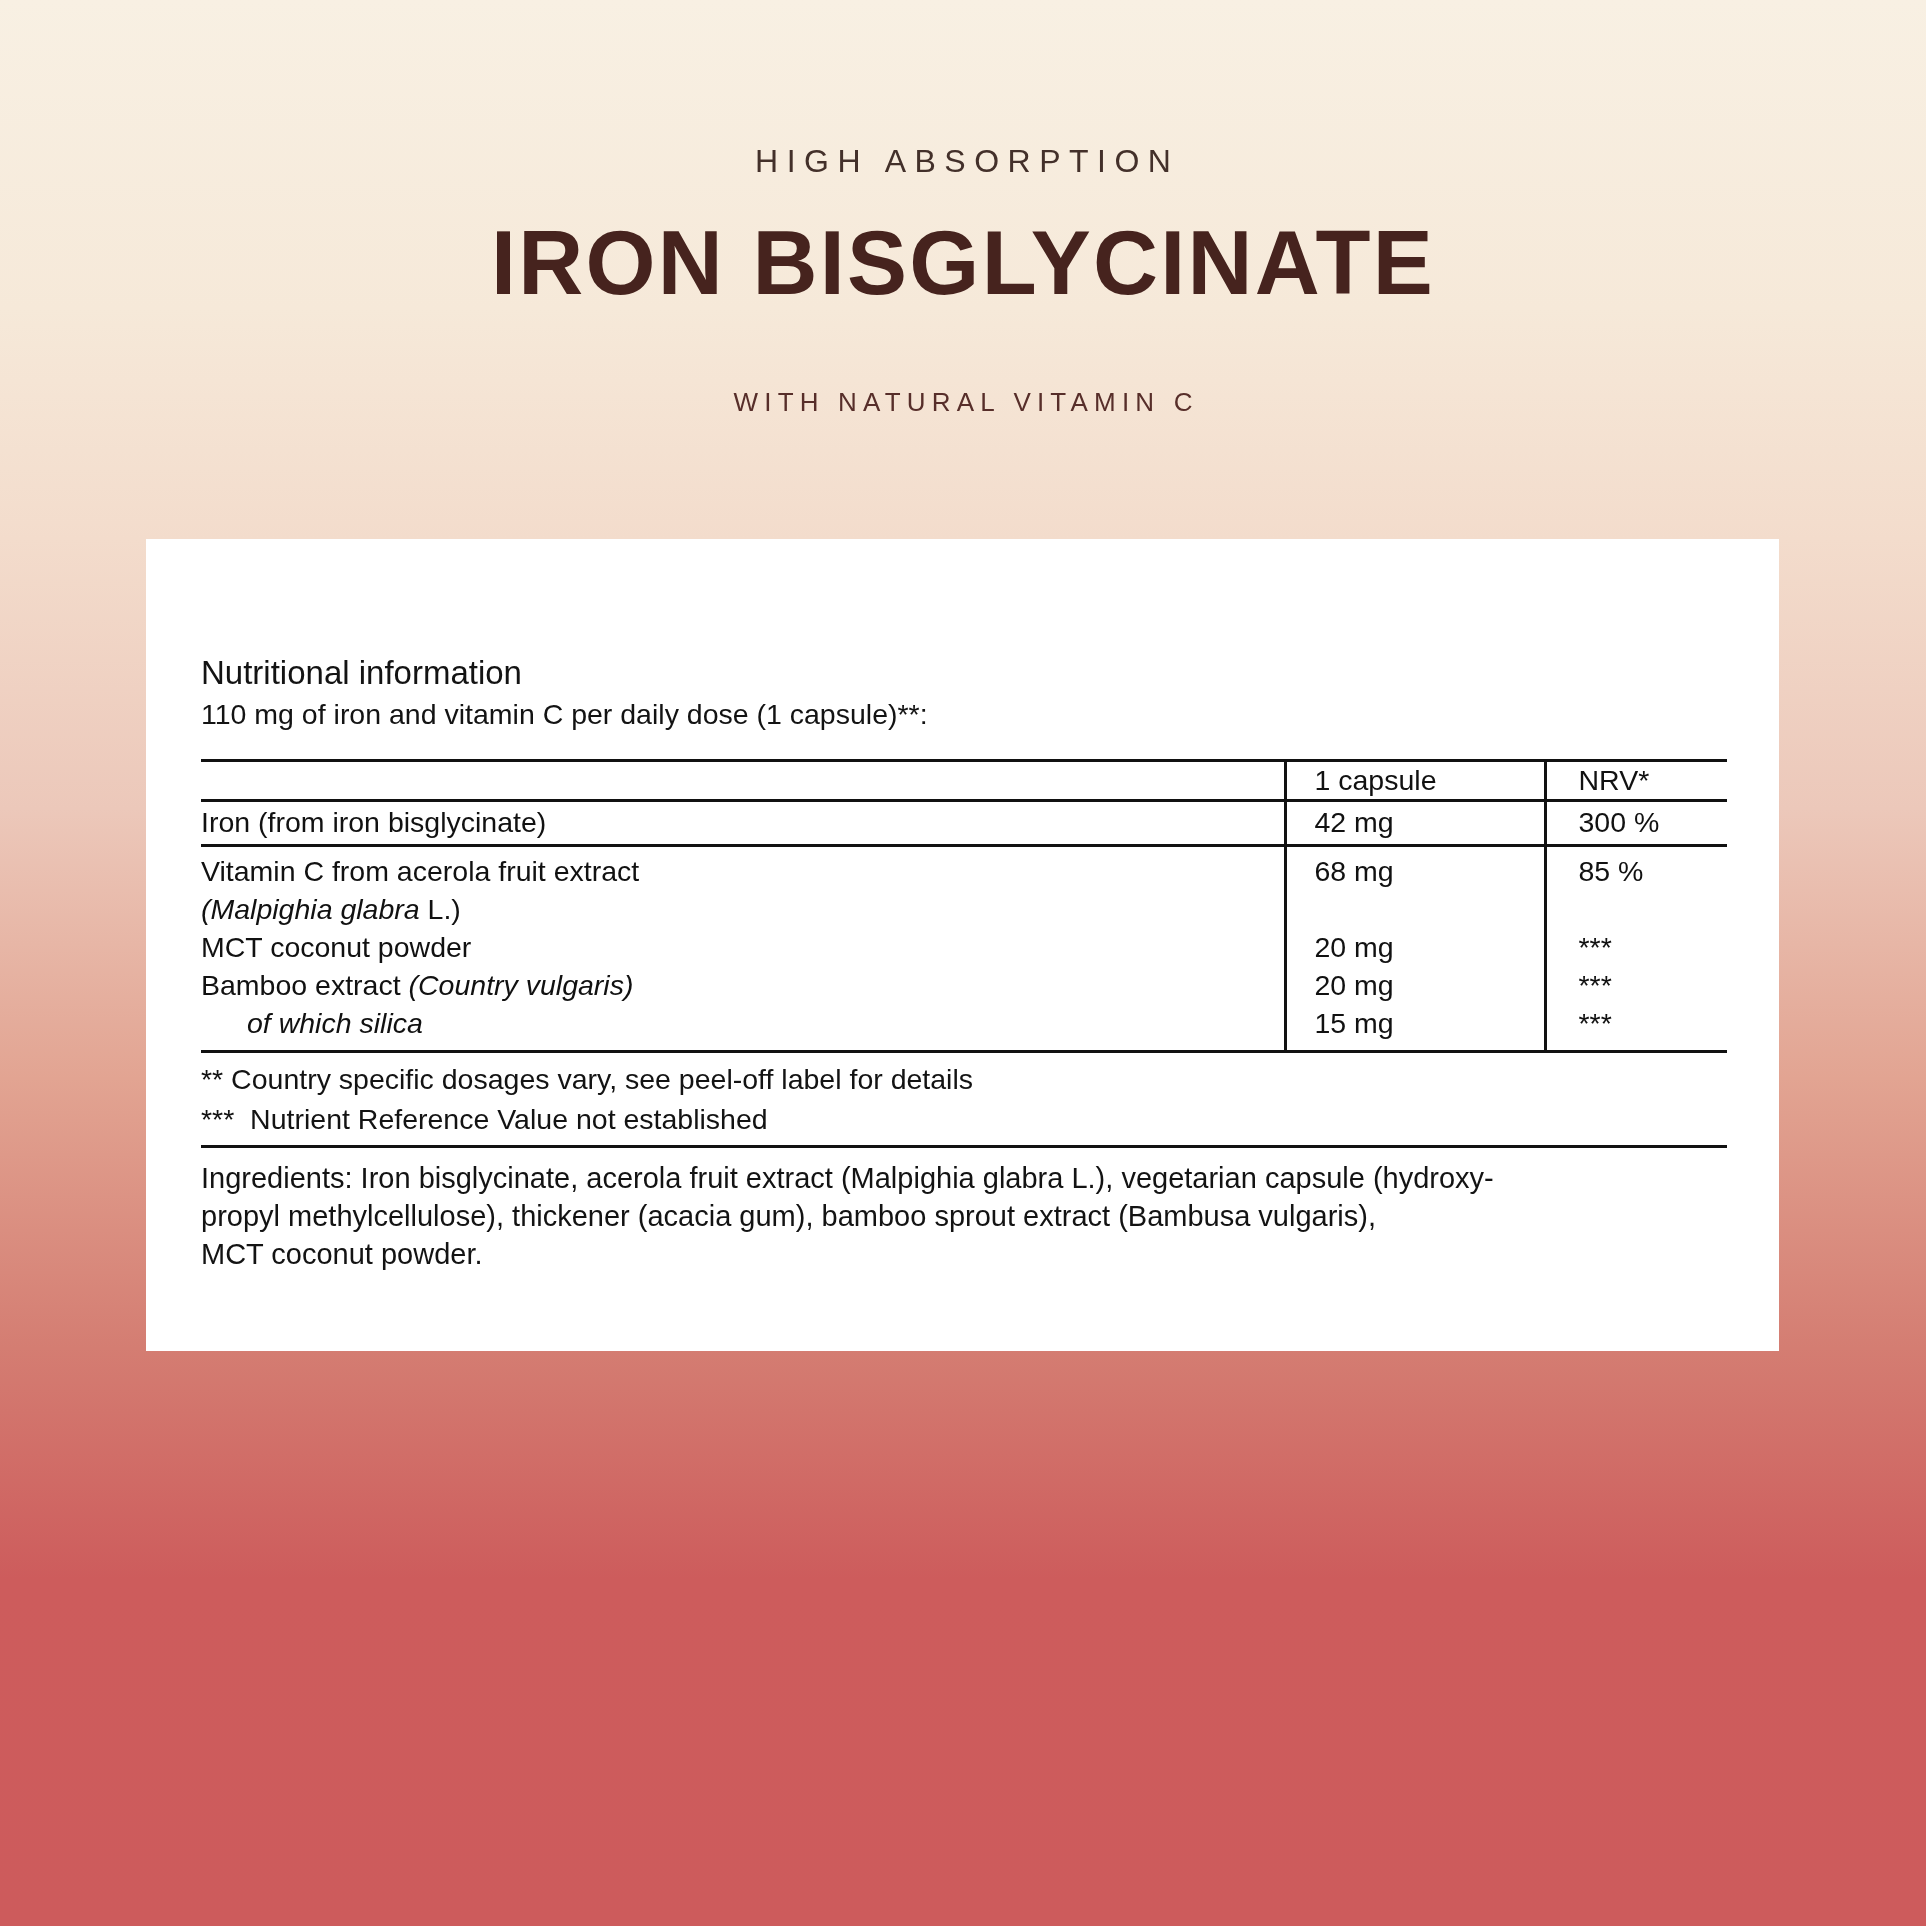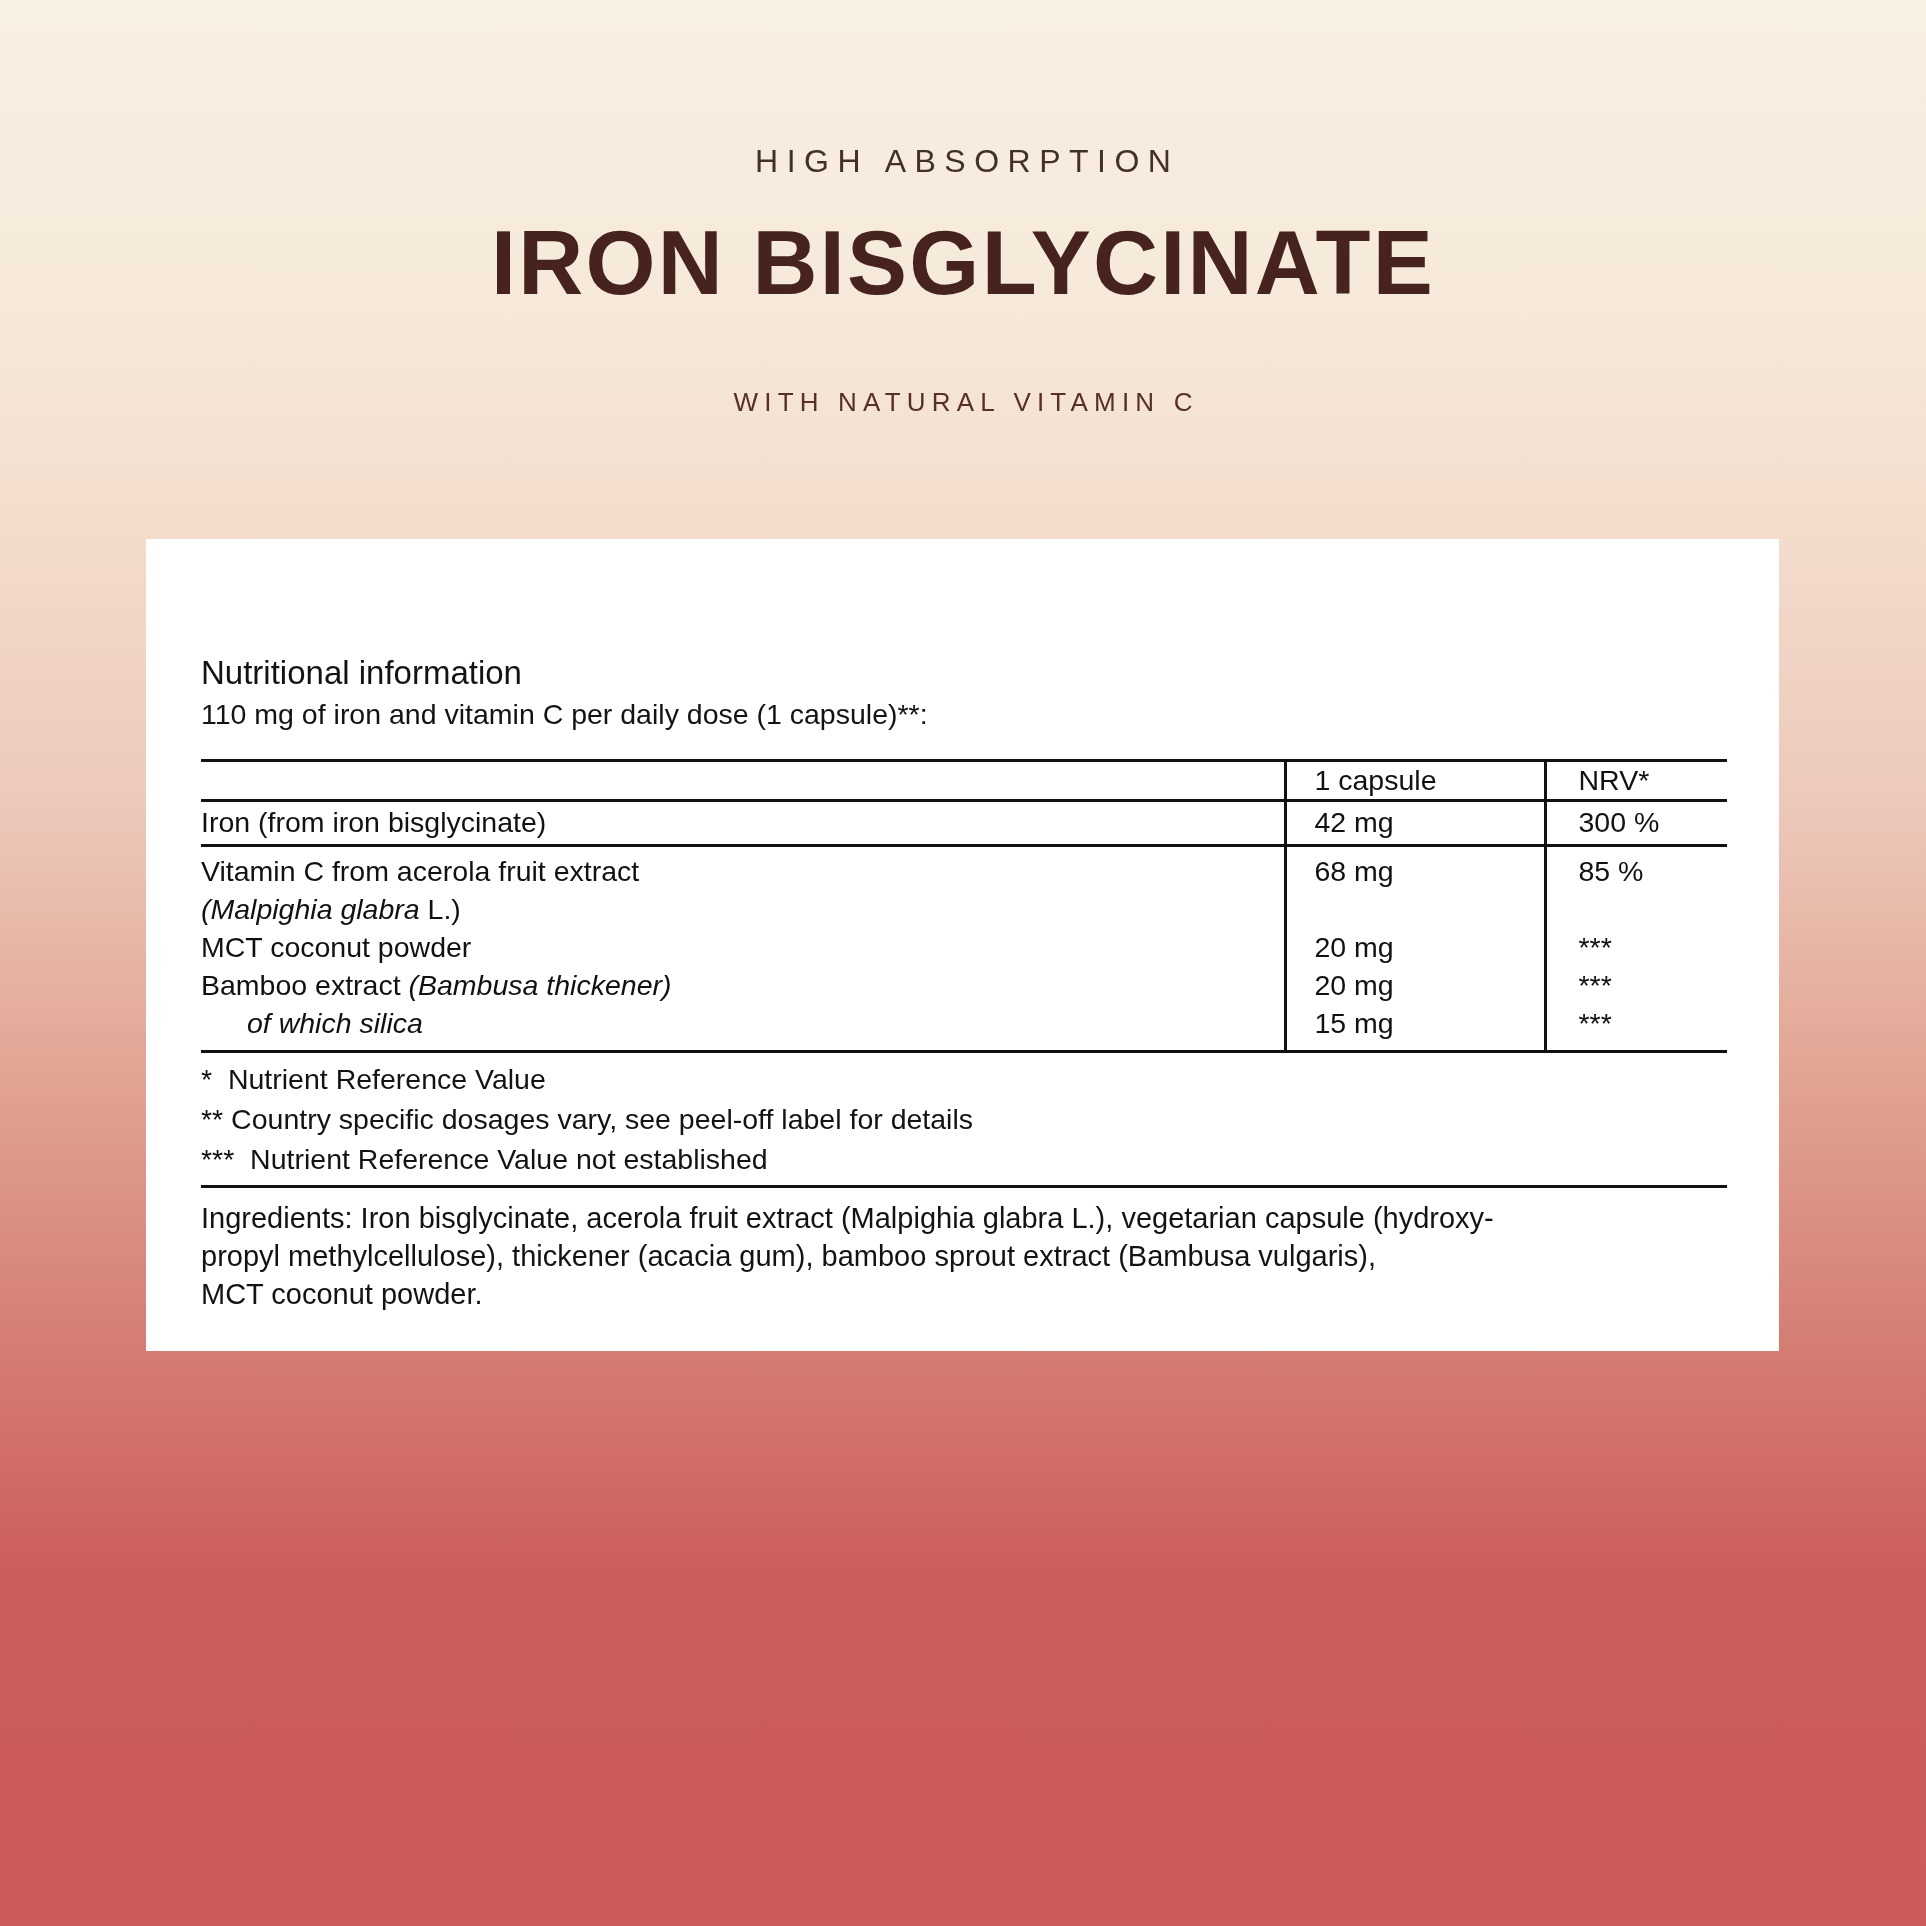--- a/index.html
+++ b/index.html
@@ -88,21 +88,21 @@
       <tr class="iron">
         <td class="name">Iron (from iron bisglycinate)</td>
         <td class="val">42 mg</td>
         <td class="val nrv">300 %</td>
       </tr>
       <tr class="multi">
         <td class="name">
           <div class="ln">Vitamin C from acerola fruit extract</div>
           <div class="ln"><i>(Malpighia glabra</i><span> L.)</span></div>
           <div class="ln">MCT coconut powder</div>
-          <div class="ln"><span>Bamboo extract </span><i>(Bambusa thickener)</i></div>
+          <div class="ln"><span>Bamboo extract </span><i>(Country vulgaris)</i></div>
           <div class="ln indent"><i>of which silica</i></div>
         </td>
         <td class="val">
           <div class="ln">68 mg</div>
           <div class="ln"></div>
           <div class="ln">20 mg</div>
           <div class="ln">20 mg</div>
           <div class="ln">15 mg</div>
         </td>
         <td class="val nrv">
@@ -110,21 +110,20 @@
           <div class="ln"></div>
           <div class="ln">***</div>
           <div class="ln">***</div>
           <div class="ln">***</div>
         </td>
       </tr>
     </tbody>
   </table>
 
   <div class="footnotes">
-    <div class="fn">*  Nutrient Reference Value</div>
     <div class="fn">** Country specific dosages vary, see peel-off label for details</div>
     <div class="fn">***  Nutrient Reference Value not established</div>
   </div>
 
   <hr class="divider">
 
   <p class="ingredients">
     <span class="iln">Ingredients: Iron bisglycinate, acerola fruit extract (Malpighia glabra L.), vegetarian capsule (hydroxy-</span>
     <span class="iln">propyl methylcellulose), thickener (acacia gum), bamboo sprout extract (Bambusa vulgaris),</span>
     <span class="iln">MCT coconut powder.</span>

